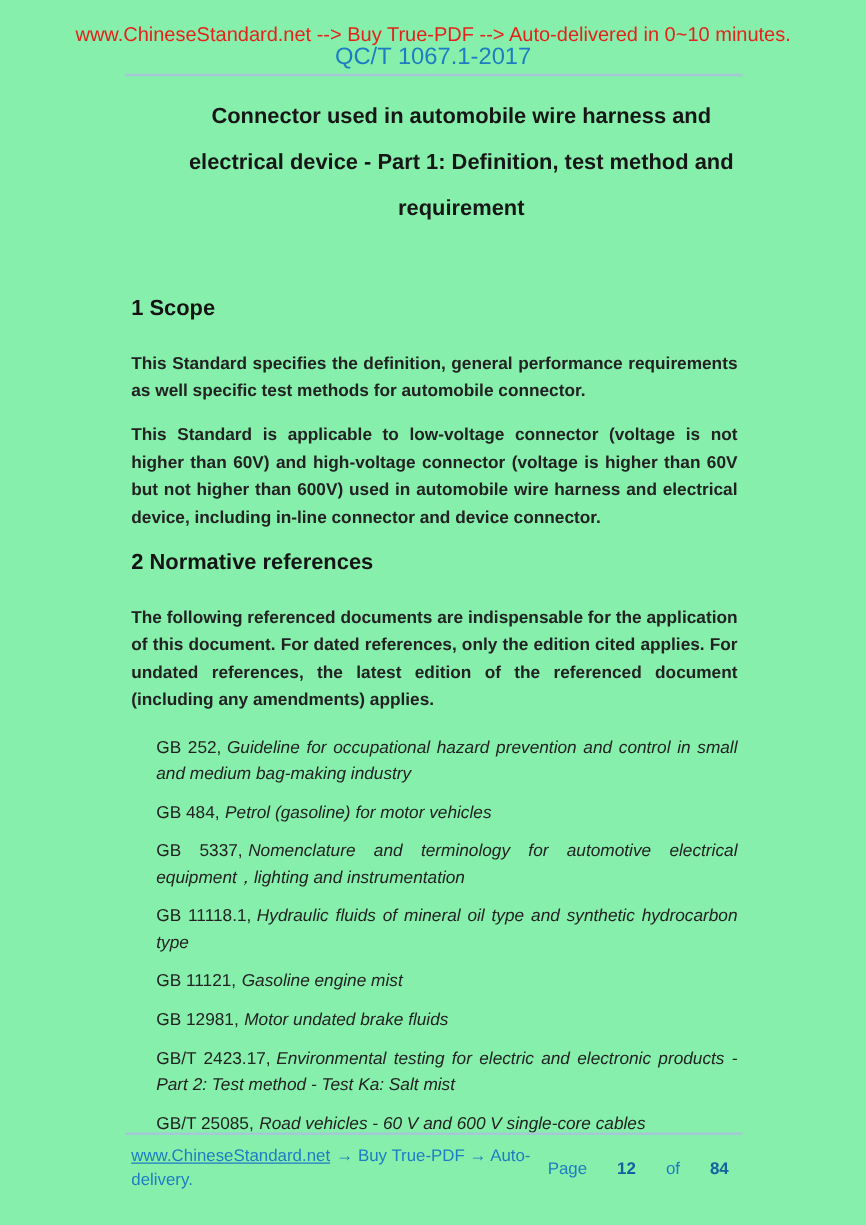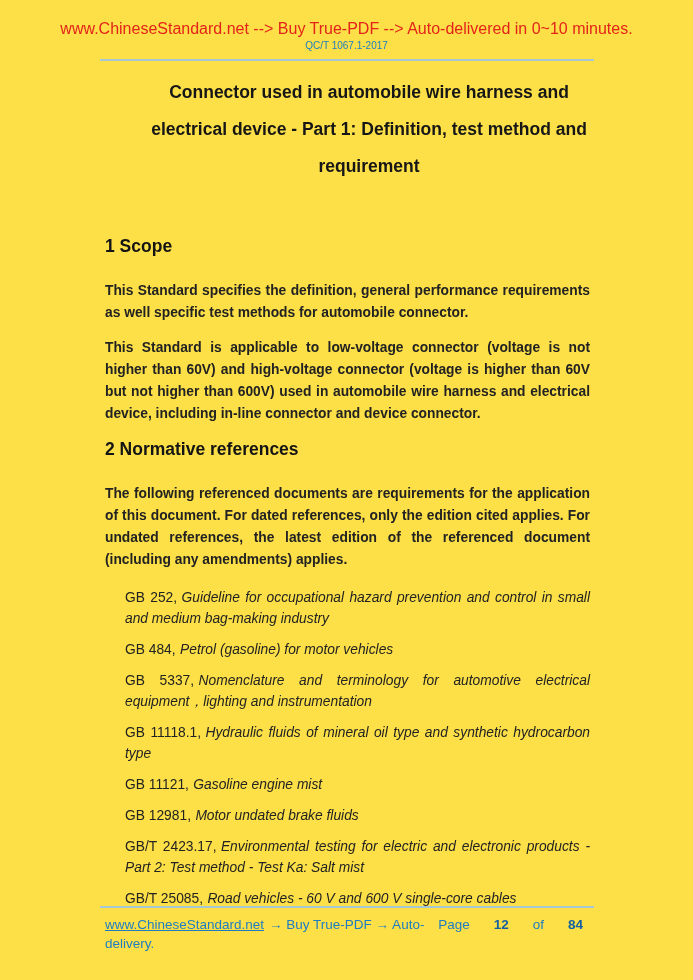--- a/index.html
+++ b/index.html
@@ -5,42 +5,42 @@
   html, body {
     margin: 0;
     padding: 0;
     background: #ffffff;
   }
   .page {
     position: relative;
     width: 693px;
     height: 980px;
     margin: 0 auto;
-    background: #fde047;
+    background: #86efac;
     font-family: "Liberation Sans", sans-serif;
     overflow: hidden;
   }
 
   
   .header {
     position: absolute;
     top: 20px;
     left: 0;
     right: 0;
     text-align: center;
   }
   .banner {
     color: #e3231a;
     font-size: 16px;
     line-height: 18px;
     cursor: pointer;
   }
   .std-code {
     color: #1e7dc2;
-    font-size: 10px;
+    font-size: 19px;
     line-height: 15px;
   }
   .rule {
     position: absolute;
     left: 100px;
     width: 494px;
     border-top: 2px solid #a5c8d6;
   }
   .rule-top { top: 59px; }
   .rule-bottom { top: 906px; }
@@ -101,21 +101,21 @@
   .ref-title { font-style: italic; }
 
   
   .footer {
     position: absolute;
     top: 915px;
     left: 105px;
     right: 110px;
     display: flex;
     justify-content: space-between;
-    align-items: flex-start;
+    align-items: center;
     font-size: 13.5px;
     line-height: 19px;
     color: #1e7dc2;
   }
   .footer-link {
     color: #1e7dc2;
     text-decoration: underline;
     cursor: pointer;
   }
   .footer-tail { margin-left: 5px; }
@@ -149,21 +149,21 @@
 
   <div class="content">
     <h2>1 Scope</h2>
 
     <p class="body-para">This Standard specifies the definition, general performance requirements as well specific test methods for automobile connector.</p>
 
     <p class="body-para">This Standard is applicable to low-voltage connector (voltage is not higher than 60V) and high-voltage connector (voltage is higher than 60V but not higher than 600V) used in automobile wire harness and electrical device, including in-line connector and device connector.</p>
 
     <h2 class="h2-gap">2 Normative references</h2>
 
-    <p class="body-para">The following referenced documents are requirements for the application of this document. For dated references, only the edition cited applies. For undated references, the latest edition of the referenced document (including any amendments) applies.</p>
+    <p class="body-para">The following referenced documents are indispensable for the application of this document. For dated references, only the edition cited applies. For undated references, the latest edition of the referenced document (including any amendments) applies.</p>
 
     <div class="ref-list">
   <p class="ref-item"><span class="ref-code">GB 252,</span><span class="ref-title">Guideline for occupational hazard prevention and control in small and medium bag-making industry</span></p>
 
   <p class="ref-item"><span class="ref-code">GB 484,</span><span class="ref-title">Petrol (gasoline) for motor vehicles</span></p>
 
   <p class="ref-item"><span class="ref-code">GB 5337,</span><span class="ref-title">Nomenclature and terminology for automotive electrical equipment，lighting and instrumentation</span></p>
 
   <p class="ref-item"><span class="ref-code">GB 11118.1,</span><span class="ref-title">Hydraulic fluids of mineral oil type and synthetic hydrocarbon type</span></p>
 

